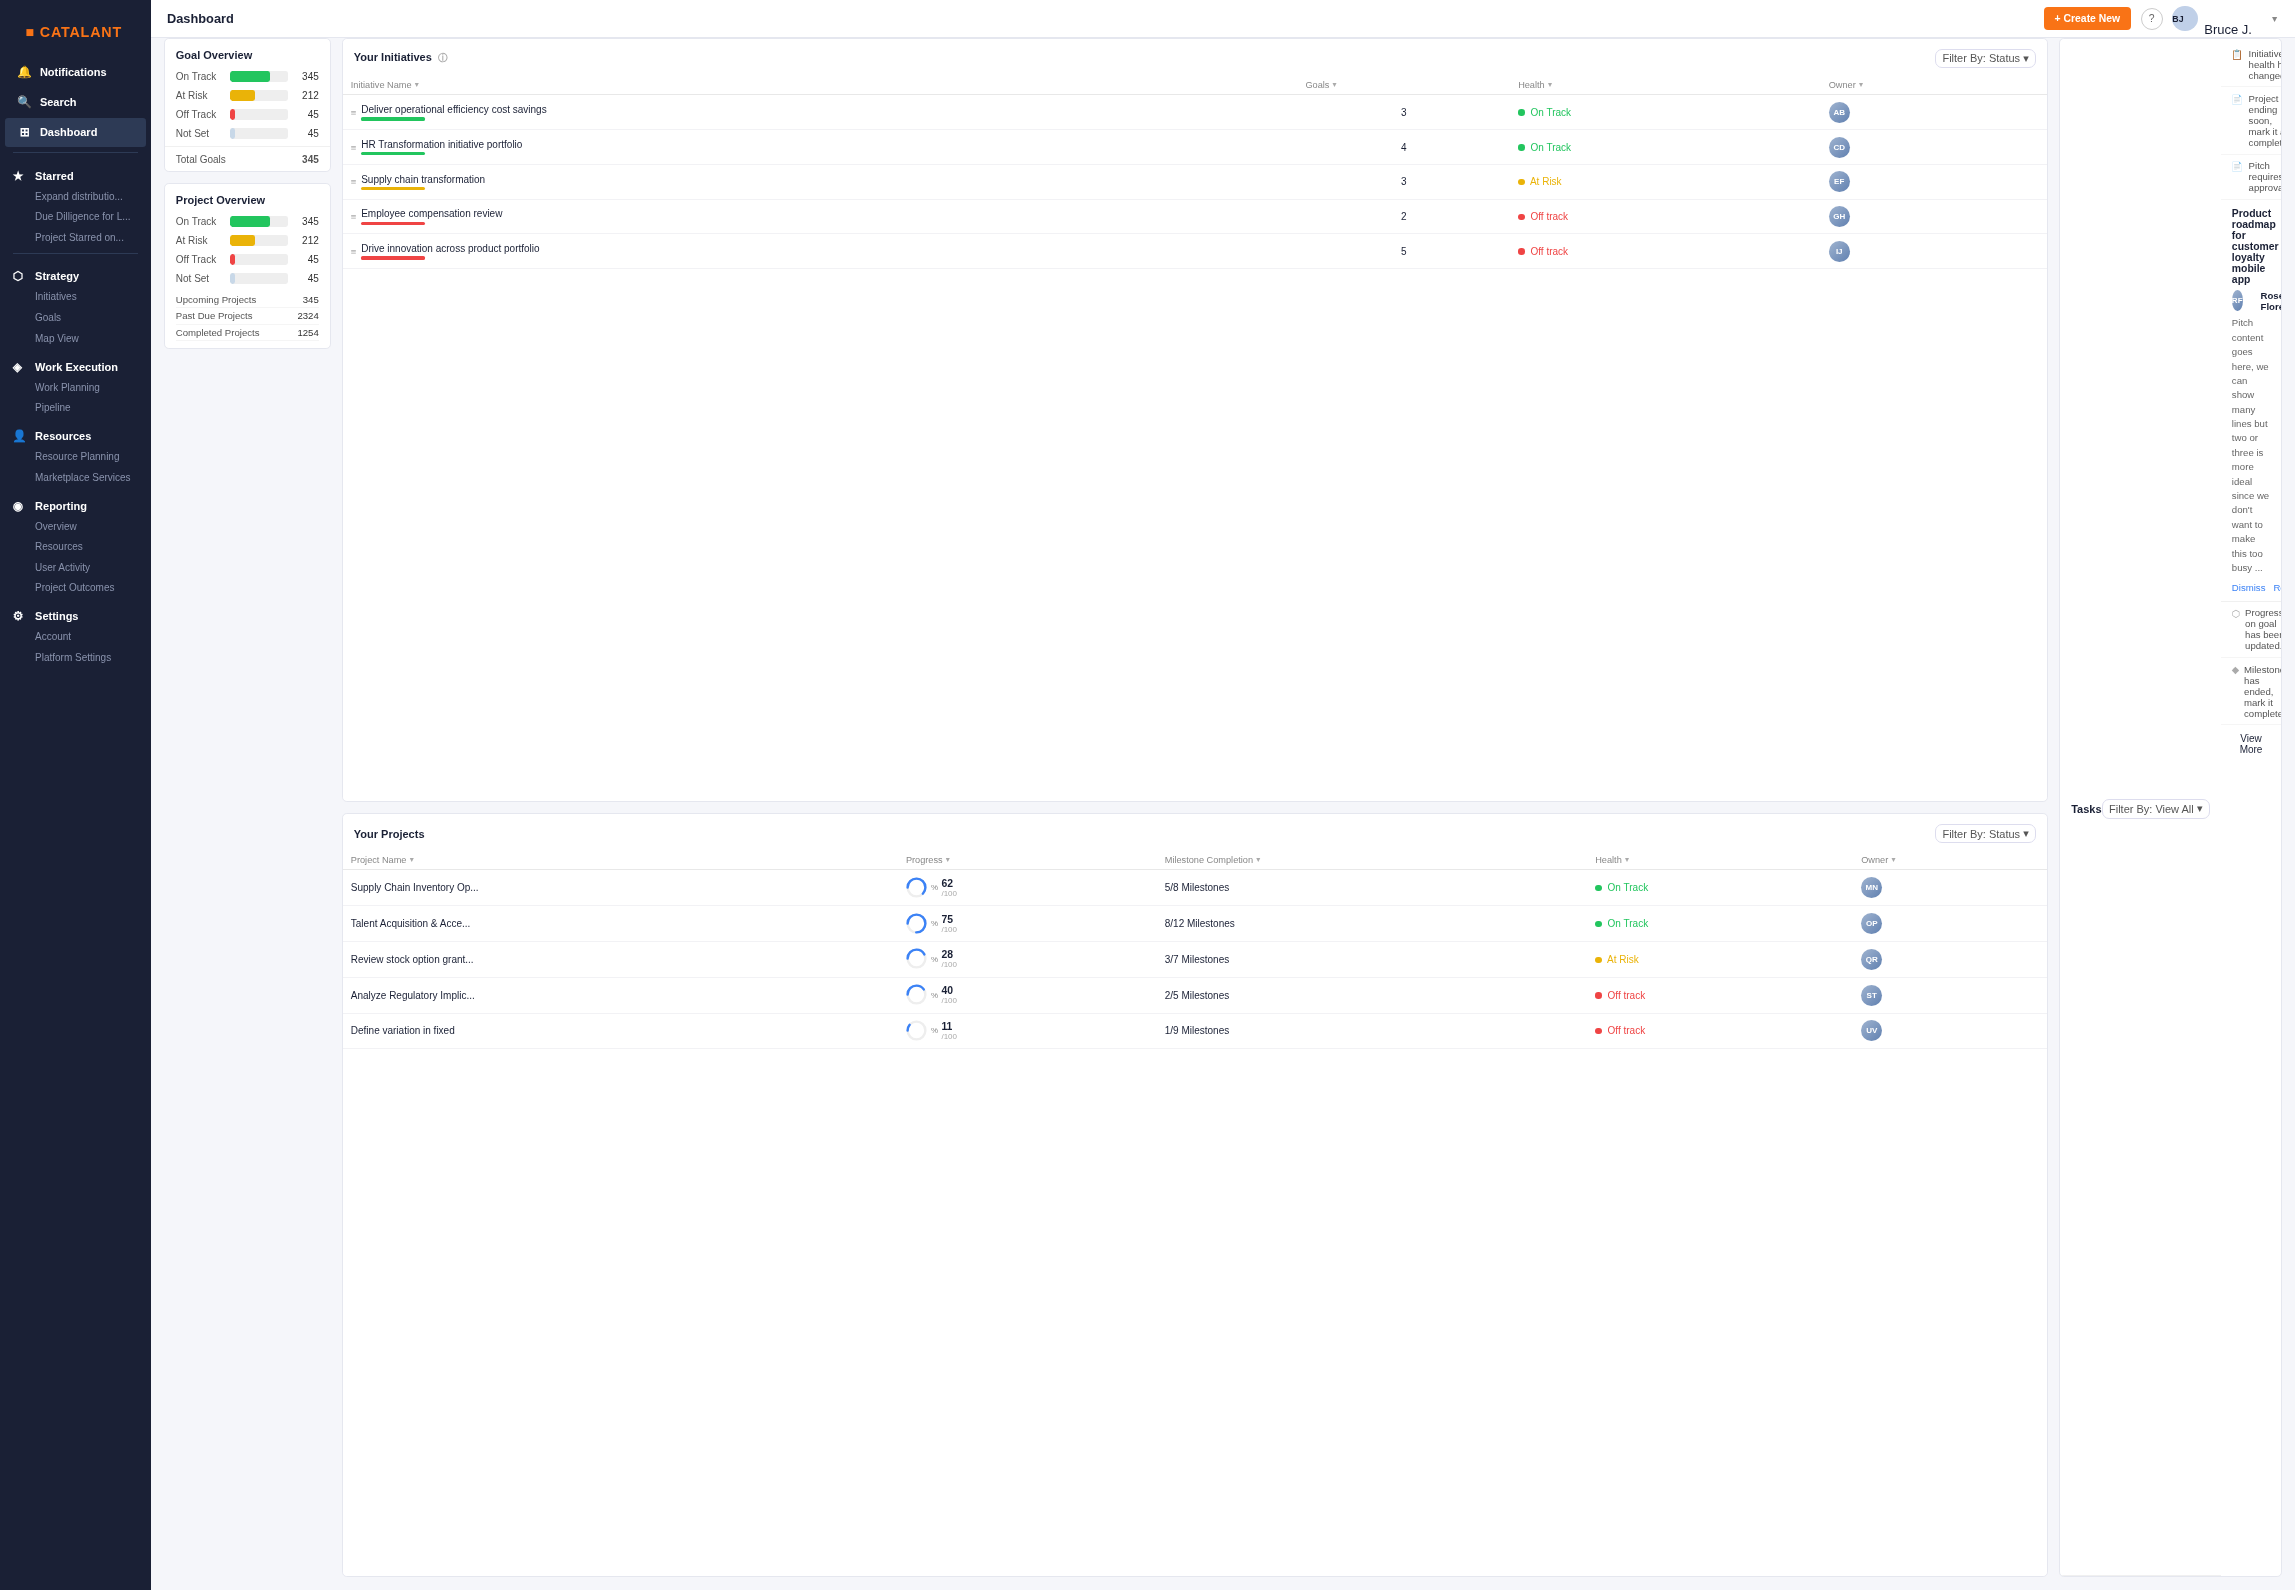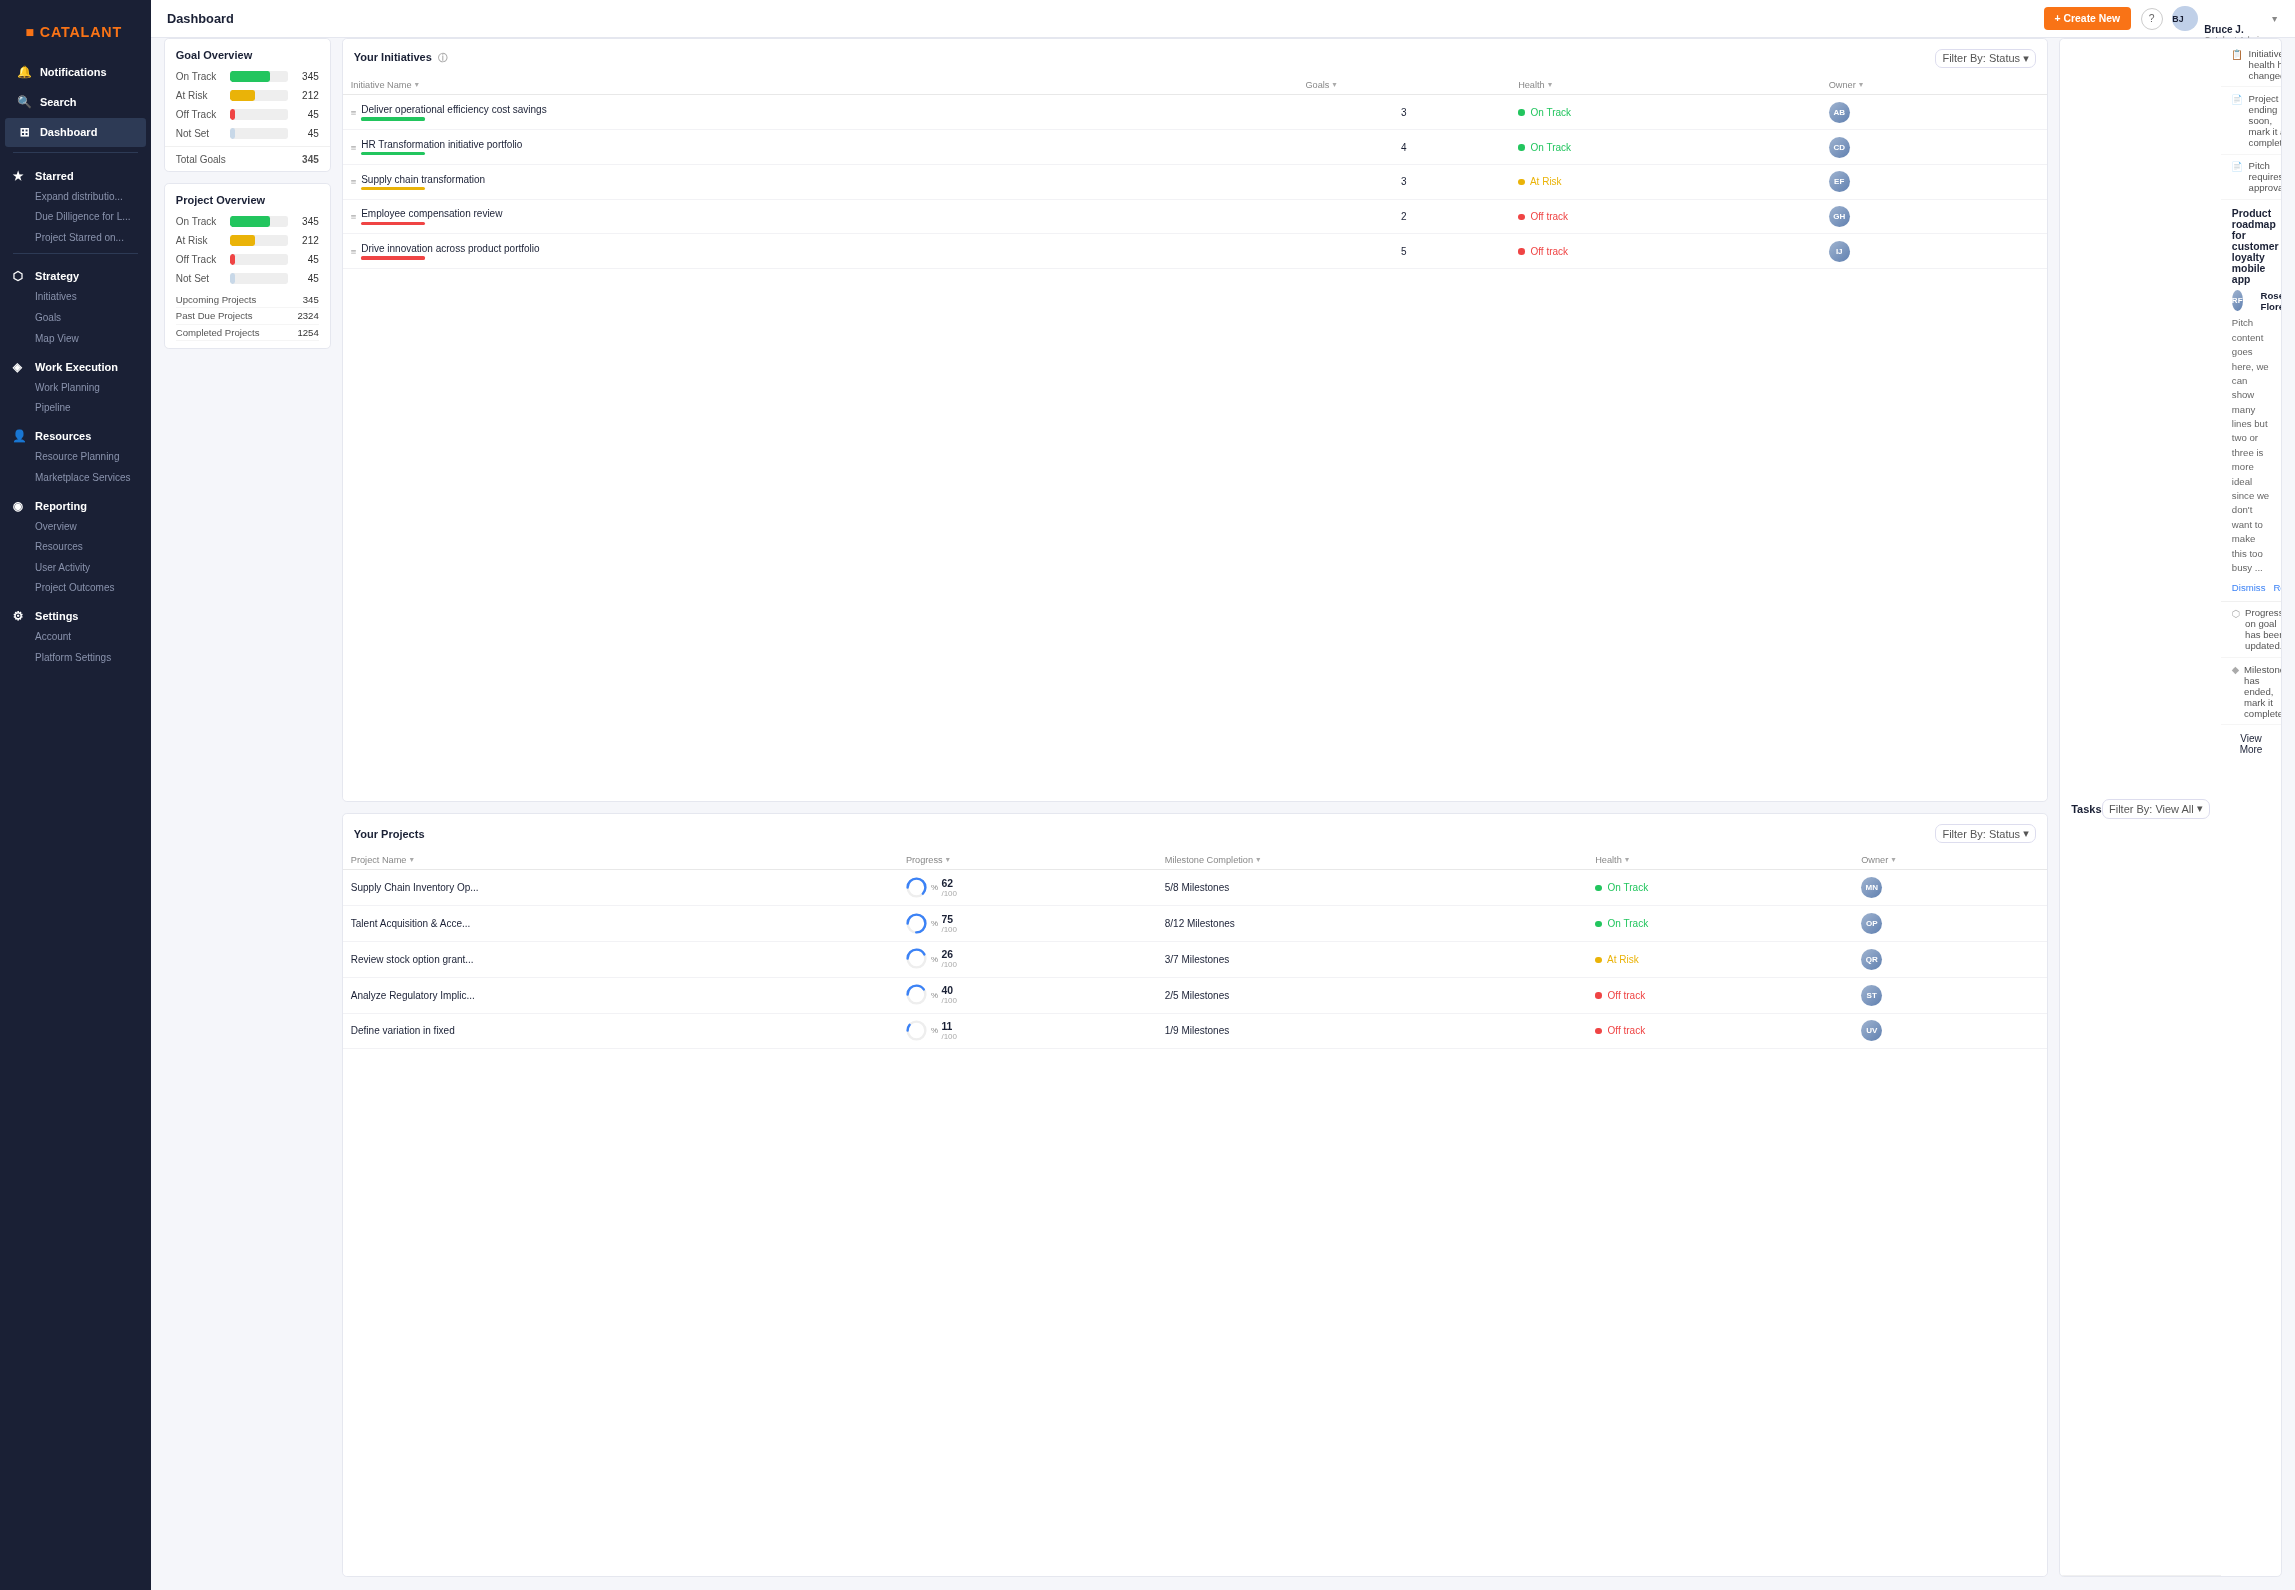--- a/index.html
+++ b/index.html
@@ -102,21 +102,21 @@
     .topbar-user {
       display: flex; align-items: center; gap: 6.4px;
     }
     .avatar-circle {
       width: 25.5px; height: 25.5px; border-radius: 50%;
       background: #c0d0e8;
       display: flex; align-items: center; justify-content: flex-start;
       font-size: 8.8px; font-weight: 700; color: #1a2035;
       overflow: hidden;
     }
-    .topbar-username { font-size: 10px; font-weight: 700; color: #1a2035; margin-top: 32px; }
+    .topbar-username { font-size: 13px; font-weight: 400; color: #1a2035; margin-top: 32px; }
     .topbar-role { font-size: 8.8px; color: #888; }
     .topbar-chevron { color: #888; font-size: 8.8px; cursor: pointer; }
 
     
     #dashboard-body {
       flex: 1;
       overflow-y: auto;
       padding: 0;
       display: flex;
       flex-direction: column;
@@ -745,21 +745,21 @@
     <td>
       <div class="progress-wrap">
         <div class="progress-circle">
           <svg width="21" height="21" viewBox="0 0 26 26">
     <circle cx="13" cy="13" r="11" fill="none" stroke="#eee" stroke-width="3"></circle>
     <circle cx="13" cy="13" r="11" fill="none" stroke="#3b82f6" stroke-width="3" stroke-dasharray="29.028316119169684 69.11503837897544" stroke-linecap="round" transform="rotate(-90 13 13)"></circle>
   </svg>
         </div>
         <span style="font-size:8px; color:#888;">%</span>
         <div>
-          <span style="font-size:10.4px; font-weight:700; color:#1a2035;">26</span>
+          <span style="font-size:10.4px; font-weight:700; color:#1a2035;">28</span>
           <div style="font-size:8px; color:#aaa;">/100</div>
         </div>
       </div>
     </td>
     <td style="font-size:10px;">3/7 Milestones</td>
     <td>
       <span style="background:#eab308; display:inline-block; width:6.4px; height:6.4px; border-radius:50%; margin-right:3.2px;"></span>
       <span style="color:#eab308;">At Risk</span>
     </td>
     <td>

